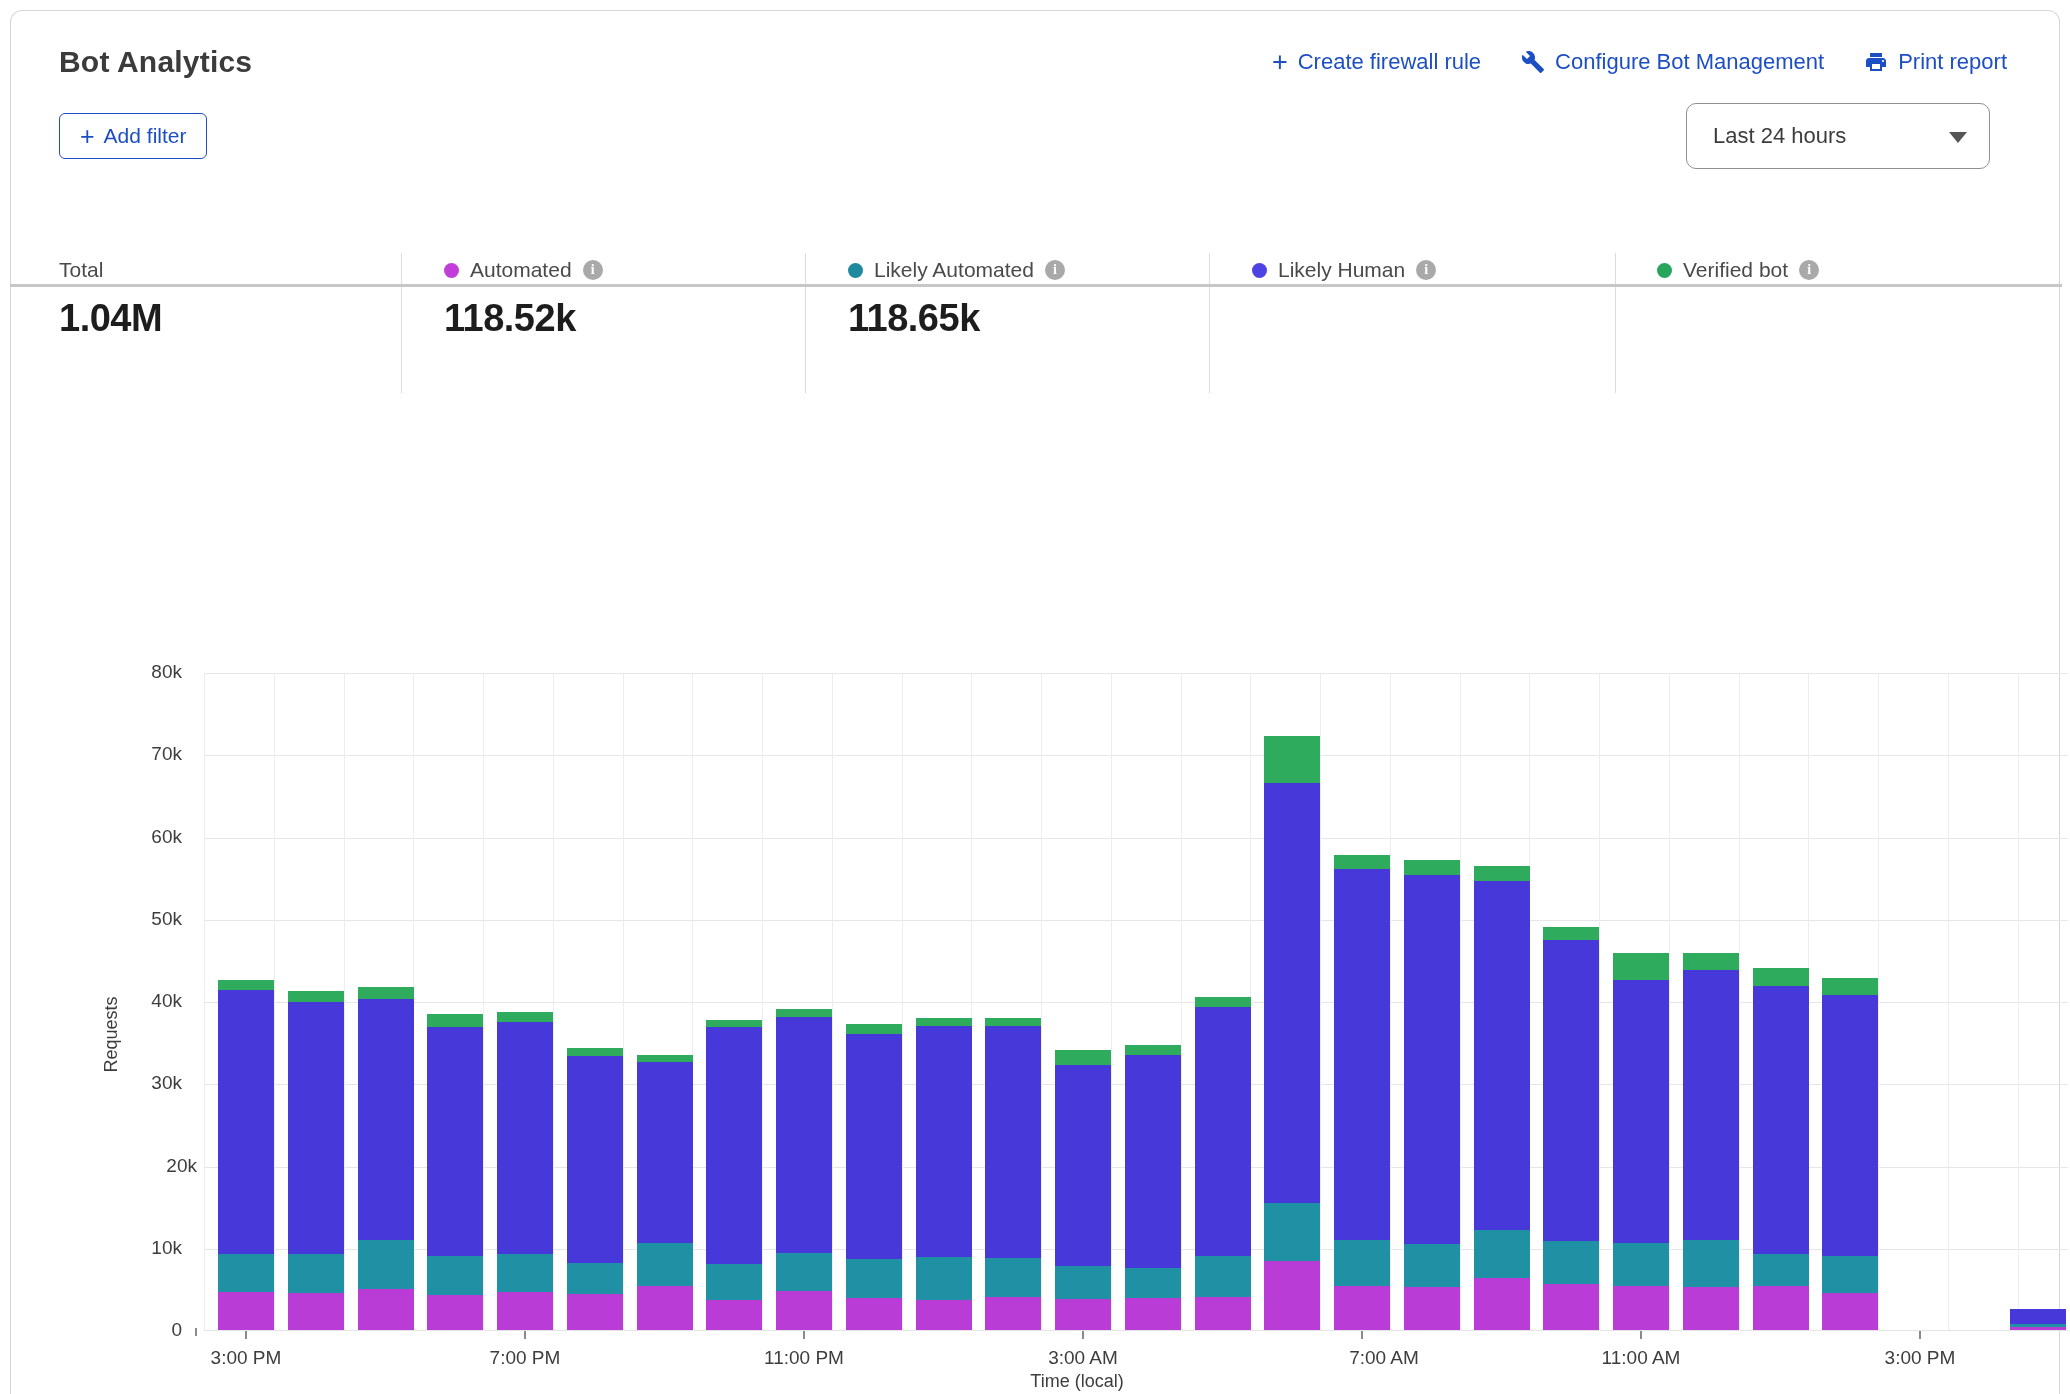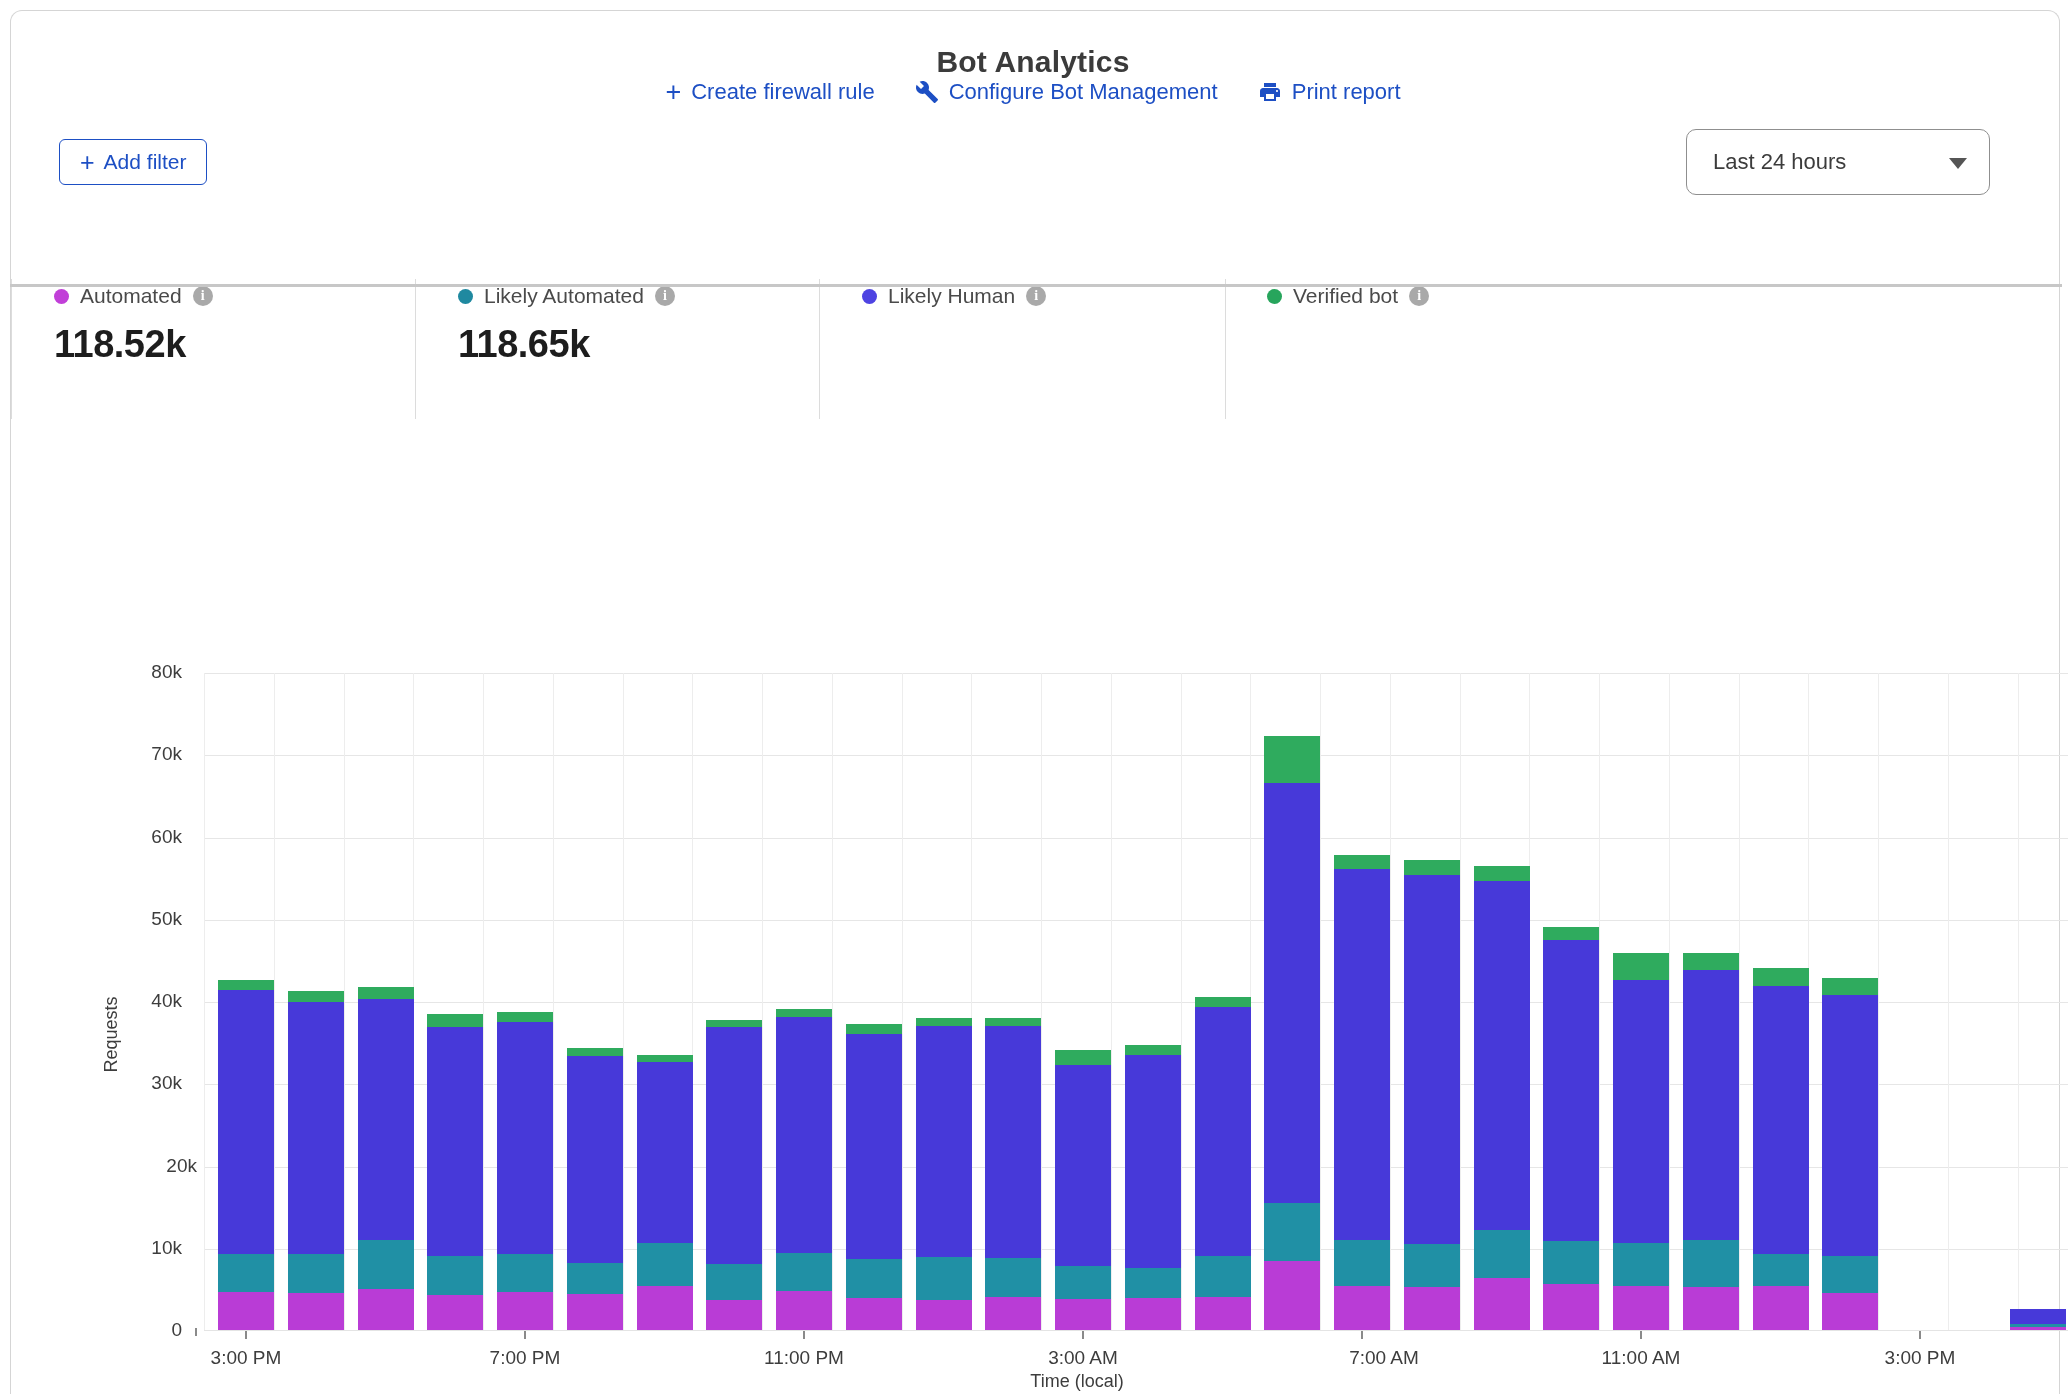--- a/index.html
+++ b/index.html
@@ -3,21 +3,21 @@
 <meta charset="utf-8">
 <style>
   * { margin:0; padding:0; box-sizing:border-box; }
   html,body { width:2070px; height:1394px; background:#fff; overflow:hidden;
               font-family:"Liberation Sans", sans-serif; }
   .card { position:absolute; left:10px; top:10px; width:2050px; height:1384px;
           background:#fff; border:1px solid #d5d5d5; border-bottom:none;
           border-radius:12px 12px 0 0; }
   
   .card-header { padding:34px 52px 0 48px; }
-  .header-top { display:flex; align-items:center; justify-content:space-between;flex-direction:column; }
+  .header-top { display:flex; align-items:center; justify-content:space-between; }
   .page-title { font-size:30px; font-weight:700; color:#3b3b3b; letter-spacing:.2px; }
   .actions { display:flex; align-items:center; gap:40px; }
   .action-link { display:flex; align-items:center; gap:10px; color:#1d4fc4;
                  font-size:22px; cursor:pointer; }
   .action-link .a-icon { display:flex; align-items:center; justify-content:center; }
   .action-link .a-icon svg { width:24px; height:24px; }
   .plus-glyph { font-size:27px; font-weight:500; line-height:20px; }
   .header-bottom { display:flex; justify-content:space-between; align-items:center;
                    margin-top:24px; padding-bottom:42px; }
   .add-filter { display:flex; align-items:center; gap:9px; height:46px; padding:0 20px;
@@ -115,20 +115,26 @@
         <span>Last 24 hours</span>
         <span class="caret"></span>
       </div>
     </div>
   </div>
   <div class="divider"></div>
 
   <div class="section">
 
     <div class="stats" id="stats">
+        <div class="stat-col c0">
+          <div class="stat-label-row">
+            <span class="stat-label">Total</span>
+          </div>
+          <div class="stat-value">1.04M</div>
+        </div>
         <div class="stat-col c1">
           <div class="stat-label-row">
             <span class="dot" style="background:#c13fd8"></span>
             <span class="stat-label">Automated</span>
             <span class="info-icon">i</span>
           </div>
           <div class="stat-value">118.52k</div>
         </div>
         <div class="stat-col c2">
           <div class="stat-label-row">

